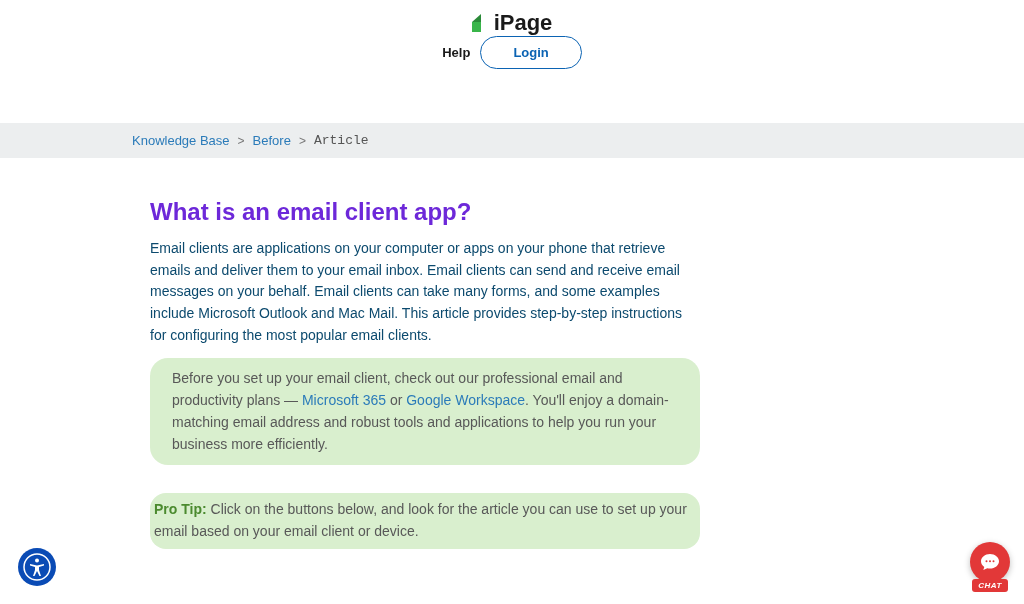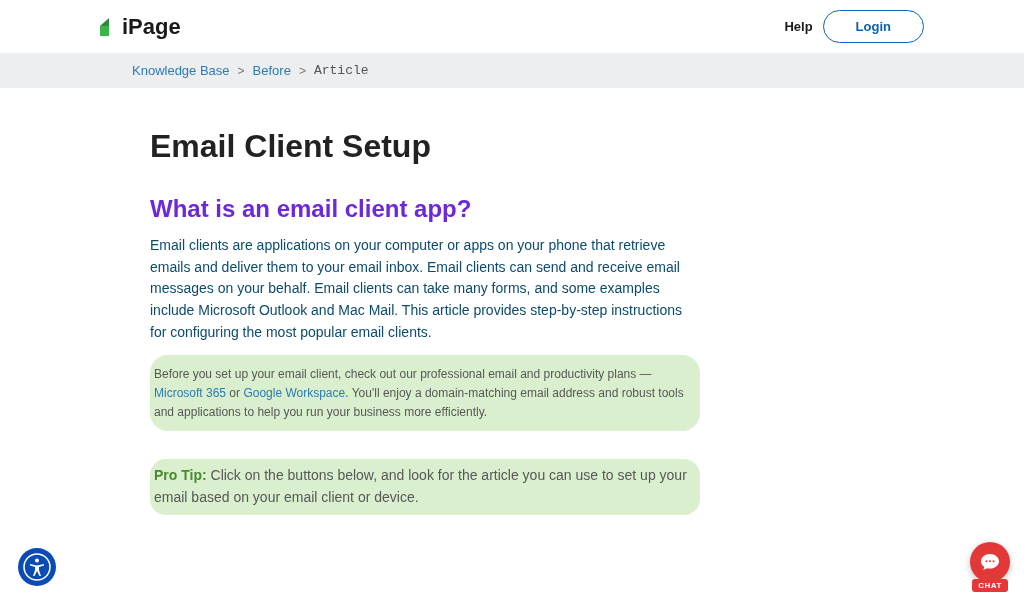--- a/index.html
+++ b/index.html
@@ -8,20 +8,21 @@
       background: #fff;
       color: #333;
       width: 1024px;
     }
     .header {
       display: flex;
       justify-content: space-between;
       align-items: center;
       padding: 10px 100px 10px 100px;
       background: #fff;
+      flex-direction: column;
     }
     .logo {
       display: flex;
       align-items: center;
       gap: 4px;
     }
     .logo-icon {
       display: inline-block;
       width: 18px;
       height: 18px;
@@ -48,20 +49,21 @@
       border: 1.5px solid #0b63b3;
       border-radius: 22px;
       background: #fff;
       color: #0b63b3;
       font-size: 13px;
       font-weight: 700;
     }
     .breadcrumb-bar {
       background: #eceeef;
       padding: 10px 2px;
+      margin-top: 44px;
     }
     .breadcrumb {
       max-width: 800px;
       margin: 0 auto;
       padding: 0 20px;
       font-size: 13px;
       display: flex;
       align-items: center;
       gap: 8px;
     }
@@ -97,22 +99,22 @@
     }
     .body-text {
       font-size: 14px;
       line-height: 1.55;
       color: #0c4a6e;
       margin-bottom: 12px;
     }
     .callout-green {
       background: #d9efce;
       border-radius: 18px;
-      padding: 10px 4px;
-      font-size: 12px;
+      padding: 10px 22px;
+      font-size: 14px;
       line-height: 1.55;
       color: #585858;
       margin-bottom: 28px;
     }
     .callout-green a {
       color: #2b7bb9;
       text-decoration: none;
     }
     .protip-banner {
       background: #d9efce;
@@ -140,20 +142,21 @@
       justify-content: center;
     }
     .chat-widget {
       position: fixed;
       bottom: 12px;
       right: 14px;
       display: flex;
       flex-direction: column;
       align-items: center;
       gap: 1px;
+      font-style: italic;
     }
     .chat-bubble {
       width: 40px;
       height: 40px;
       background: #e23838;
       border-radius: 50%;
       display: flex;
       align-items: center;
       justify-content: center;
       box-shadow: 0 2px 6px rgba(0,0,0,0.25);
@@ -192,21 +195,20 @@
   <div class="breadcrumb">
     <a href="#">Knowledge Base</a>
     <span class="sep">&gt;</span>
     <a href="#">Before</a>
     <span class="sep">&gt;</span>
     <span class="current">Article</span>
   </div>
 </div>
 
 <div class="content">
-  <h1>Email Client Setup</h1>
 
   <h2>What is an email client app?</h2>
   <p class="body-text">Email clients are applications on your computer or apps on your phone that retrieve emails and deliver them to your email inbox. Email clients can send and receive email messages on your behalf. Email clients can take many forms, and some examples include Microsoft Outlook and Mac Mail. This article provides step-by-step instructions for configuring the most popular email clients.</p>
 
   <div class="callout-green">
     <span>Before you set up your email client, check out our professional email and productivity plans — </span><a href="#">Microsoft 365</a><span> or </span><a href="#">Google Workspace</a><span>. You'll enjoy a domain-matching email address and robust tools and applications to help you run your business more efficiently.</span>
   </div>
 
 
   <div class="protip-banner">

